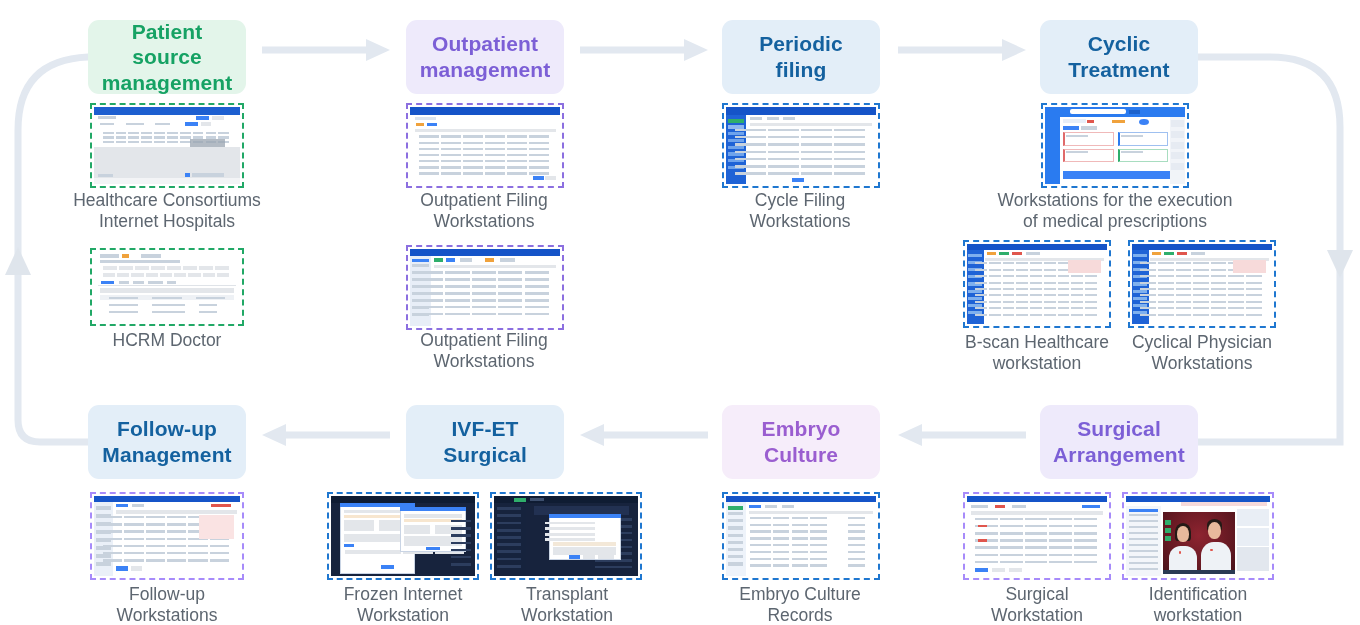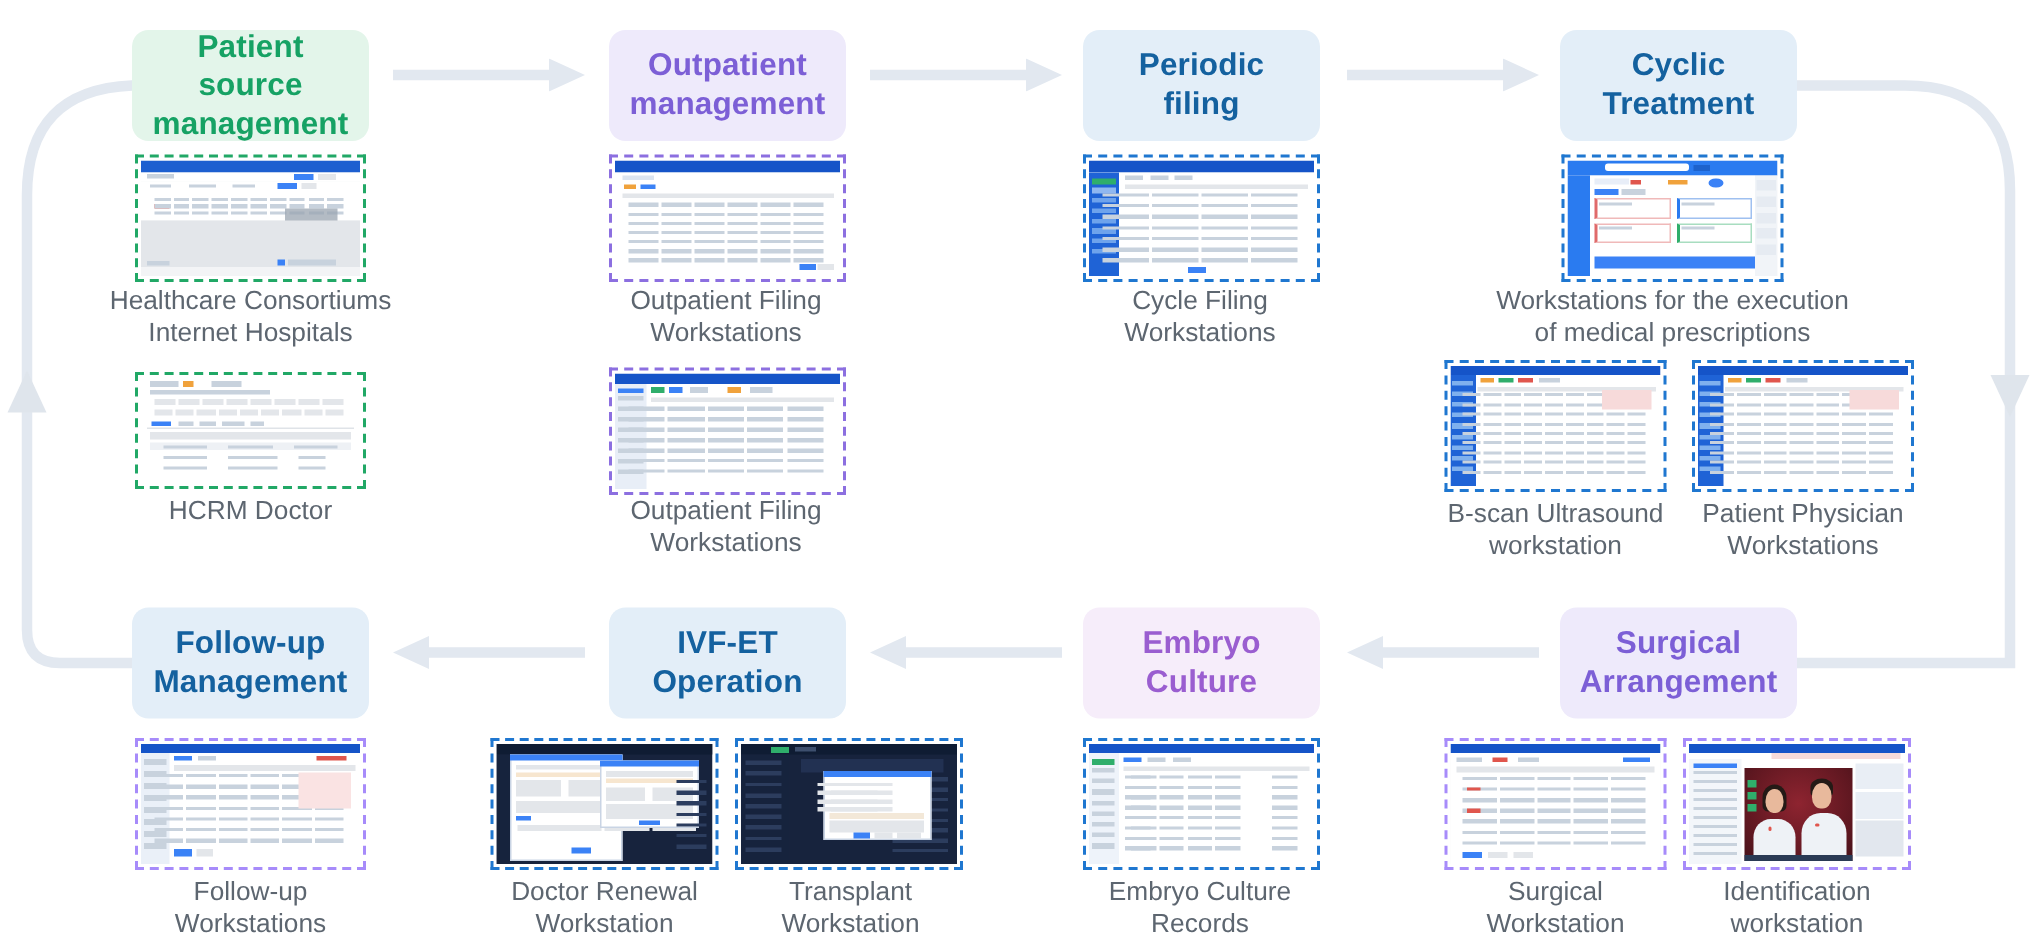--- a/index.html
+++ b/index.html
@@ -124,21 +124,21 @@
       <div class="stage-box" style="left: 1040px; top: 405px; width: 158px; height: 74px; background: rgb(238, 234, 251); color: rgb(124, 95, 214);">
         <span style="white-space: pre-line;">Surgical
 Arrangement</span>
       </div>
       <div class="stage-box" style="left: 722px; top: 405px; width: 158px; height: 74px; background: rgb(246, 237, 250); color: rgb(154, 94, 208);">
         <span style="white-space: pre-line;">Embryo
 Culture</span>
       </div>
       <div class="stage-box" style="left: 406px; top: 405px; width: 158px; height: 74px; background: rgb(227, 238, 248); color: rgb(20, 97, 159);">
         <span style="white-space: pre-line;">IVF-ET
-Operation</span>
+Surgical</span>
       </div>
       <div class="stage-box" style="left: 88px; top: 405px; width: 158px; height: 74px; background: rgb(227, 238, 248); color: rgb(20, 97, 159);">
         <span style="white-space: pre-line;">Follow-up
 Management</span>
       </div>
     </div>
   <div id="thumbs-layer">
       <div class="thumb" style="left: 90px; top: 103px; width: 154px; height: 85px; border: 2px dashed rgb(33, 168, 102);">
         <div class="thumb-inner">
           <div class="sk">
@@ -544,21 +544,21 @@
             <div class="tiny" style="left:35.333333333333336%;top:87%;width:8.377777777777778%;height:2.6%;"></div>
             <div class="tiny" style="left:45.111111111111114%;top:87%;width:8.377777777777778%;height:2.6%;"></div>
             <div class="tiny" style="left:54.88888888888889%;top:87%;width:8.377777777777778%;height:2.6%;"></div>
             <div class="tiny" style="left:64.66666666666667%;top:87%;width:8.377777777777778%;height:2.6%;"></div>
             <div class="tiny" style="left:74.44444444444446%;top:87%;width:8.377777777777778%;height:2.6%;"></div>
             <div class="tiny" style="left:84.22222222222223%;top:87%;width:8.377777777777778%;height:2.6%;"></div>
             <div class="red" style="left:72%;top:20%;width:24%;height:16%;background:#f7dada;"></div>
           </div>
         </div>
       </div>
-      <div class="caption" style="left: 939px; top: 332px; width: 196px; color: rgb(93, 102, 112);">B-scan Ultrasound
+      <div class="caption" style="left: 939px; top: 332px; width: 196px; color: rgb(93, 102, 112);">B-scan Healthcare
 workstation</div>
       <div class="thumb" style="left: 1128px; top: 240px; width: 148px; height: 88px; border: 2px dashed rgb(31, 119, 208);">
         <div class="thumb-inner">
           <div class="sk">
             <div class="topbar" style="left:0%;top:0%;width:100%;height:8%;background:#1554c8;"></div>
             <div class="w" style="left:0%;top:8%;width:100%;height:92%;"></div>
             <div class="sidedark" style="left:0%;top:8%;width:12%;height:92%;background:#1f63d6;"></div>
             <div class="w" style="left:1%;top:12%;width:10%;height:4%;background:#7fb0ee;"></div>
             <div class="w" style="left:1%;top:21%;width:10%;height:4%;background:#7fb0ee;"></div>
             <div class="w" style="left:1%;top:30%;width:10%;height:4%;background:#7fb0ee;"></div>
@@ -633,21 +633,21 @@
             <div class="tiny" style="left:18.57142857142857%;top:87%;width:11.17142857142857%;height:2.6%;"></div>
             <div class="tiny" style="left:31.142857142857142%;top:87%;width:11.17142857142857%;height:2.6%;"></div>
             <div class="tiny" style="left:43.714285714285715%;top:87%;width:11.17142857142857%;height:2.6%;"></div>
             <div class="tiny" style="left:56.285714285714285%;top:87%;width:11.17142857142857%;height:2.6%;"></div>
             <div class="tiny" style="left:68.85714285714286%;top:87%;width:11.17142857142857%;height:2.6%;"></div>
             <div class="tiny" style="left:81.42857142857143%;top:87%;width:11.17142857142857%;height:2.6%;"></div>
             <div class="red" style="left:72%;top:20%;width:24%;height:16%;background:#f7dada;"></div>
           </div>
         </div>
       </div>
-      <div class="caption" style="left: 1104px; top: 332px; width: 196px; color: rgb(93, 102, 112);">Patient Physician
+      <div class="caption" style="left: 1104px; top: 332px; width: 196px; color: rgb(93, 102, 112);">Cyclical Physician
 Workstations</div>
       <div class="thumb" style="left: 90px; top: 492px; width: 154px; height: 88px; border: 2px dashed rgb(167, 139, 250);">
         <div class="thumb-inner">
           <div class="sk">
             <div class="topbar" style="left:0%;top:0%;width:100%;height:8%;background:#1554c8;"></div>
             <div class="w" style="left:0%;top:8%;width:100%;height:92%;"></div>
             <div class="sidedark" style="left:0%;top:8%;width:13%;height:92%;background:#eaf0f8;"></div>
             <div class="tiny" style="left:1.5%;top:13%;width:10%;height:4%;"></div>
             <div class="tiny" style="left:1.5%;top:23%;width:10%;height:4%;"></div>
             <div class="tiny" style="left:1.5%;top:33%;width:10%;height:4%;"></div>
@@ -740,21 +740,21 @@
             <div class="tiny" style="left:83%;top:30%;width:14%;height:3%;background:#2c3d5e;"></div>
             <div class="tiny" style="left:83%;top:39%;width:14%;height:3%;background:#2c3d5e;"></div>
             <div class="tiny" style="left:83%;top:48%;width:14%;height:3%;background:#2c3d5e;"></div>
             <div class="tiny" style="left:83%;top:57%;width:14%;height:3%;background:#2c3d5e;"></div>
             <div class="tiny" style="left:83%;top:66%;width:14%;height:3%;background:#2c3d5e;"></div>
             <div class="tiny" style="left:83%;top:75%;width:14%;height:3%;background:#2c3d5e;"></div>
             <div class="tiny" style="left:83%;top:84%;width:14%;height:3%;background:#2c3d5e;"></div>
           </div>
         </div>
       </div>
-      <div class="caption" style="left: 288px; top: 584px; width: 230px; color: rgb(93, 102, 112);">Doctor Renewal
+      <div class="caption" style="left: 288px; top: 584px; width: 230px; color: rgb(93, 102, 112);">Frozen Internet
 Workstation</div>
       <div class="thumb" style="left: 490px; top: 492px; width: 152px; height: 88px; border: 2px dashed rgb(31, 119, 208);">
         <div class="thumb-inner">
           <div class="sk">
             <div class="navy" style="left:0%;top:0%;width:100%;height:100%;"></div>
             <div class="navy" style="left:0%;top:0%;width:100%;height:9%;background:#0f1c33;"></div>
             <div class="green" style="left:14%;top:2%;width:8%;height:5%;"></div>
             <div class="tiny" style="left:25%;top:2.5%;width:10%;height:4%;background:#3d4f6e;"></div>
             <div class="sidedark" style="left:0%;top:9%;width:22%;height:91%;background:#16233d;"></div>
             <div class="tiny" style="left:2%;top:14%;width:17%;height:3.5%;background:#2c3d5e;"></div>

